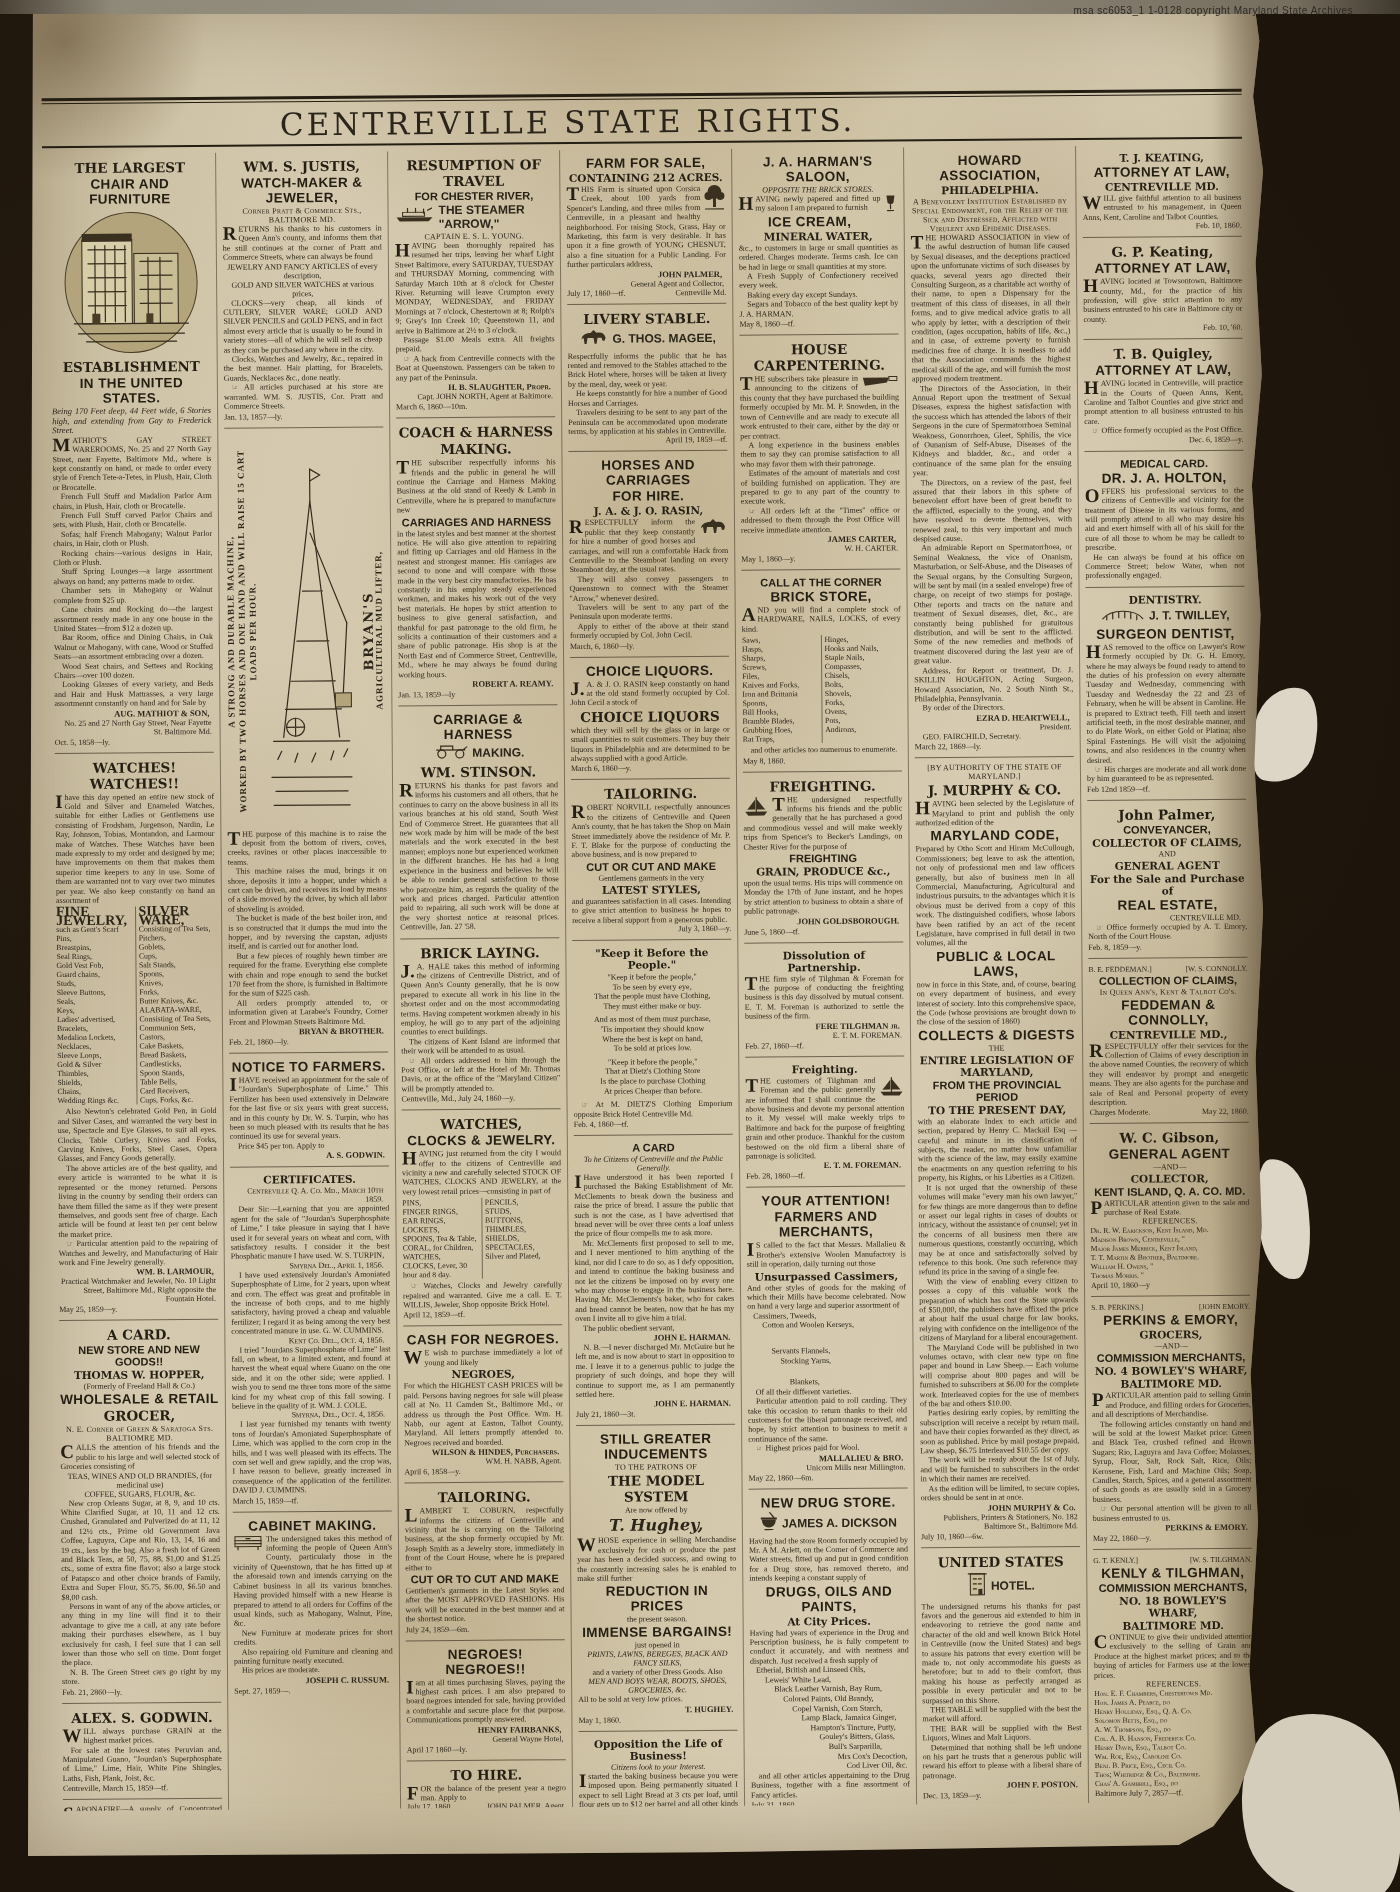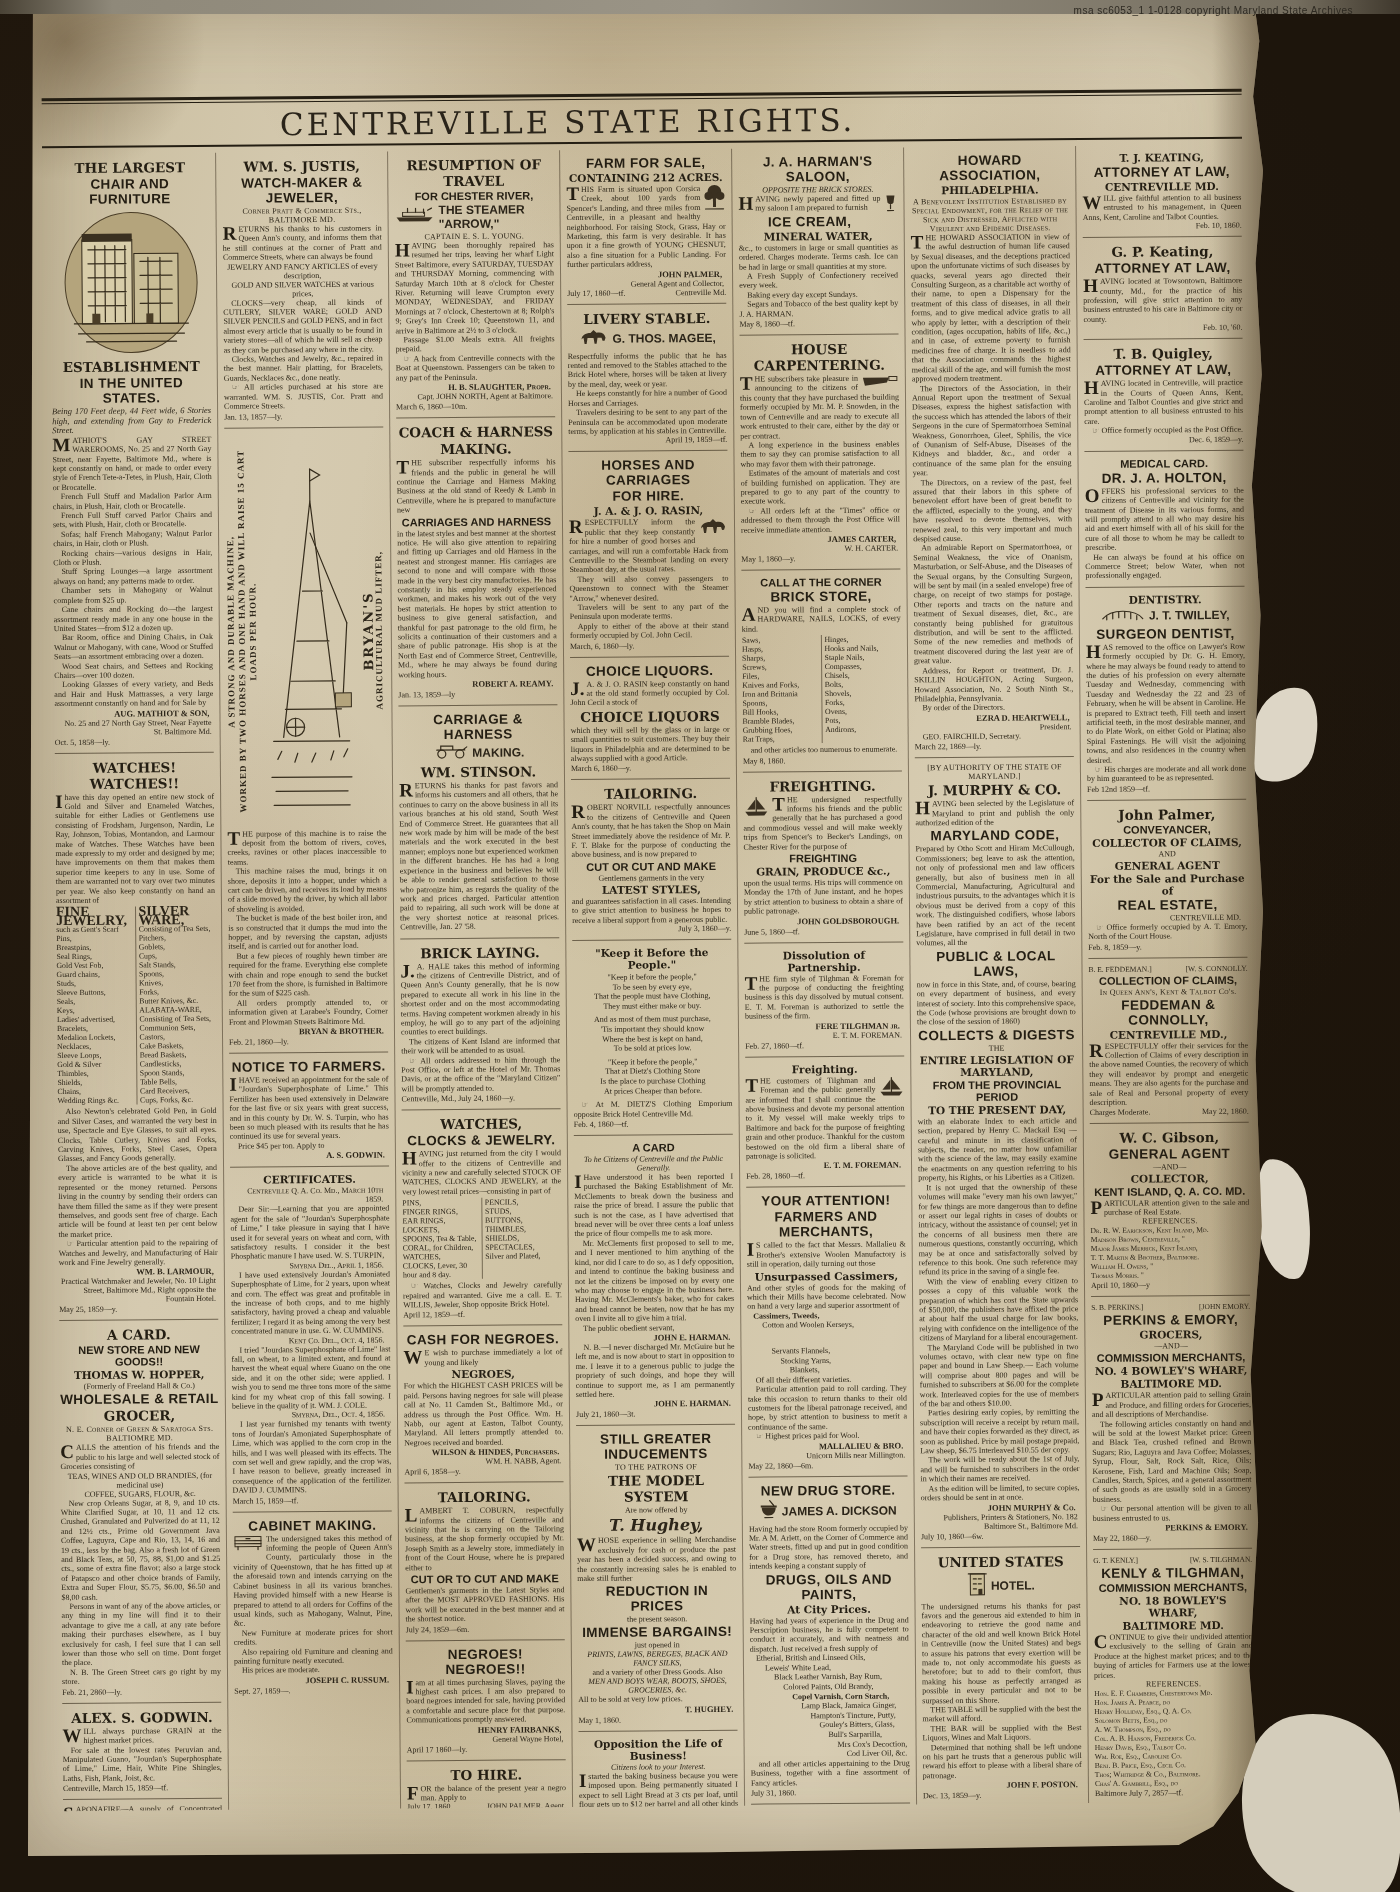--- a/index.html
+++ b/index.html
@@ -643,25 +643,25 @@
             <div class="sig">E. T. M. FOREMAN.</div>
             <div class="date">Feb. 28, 1860—tf.</div>
           </div>
           <div class="ad">
             <div class="h1">YOUR ATTENTION!</div>
             <div class="h1">FARMERS AND MERCHANTS,</div>
             <div class="body dc lead">IS called to the fact that Messrs. Mallalieu &amp; Brother's extensive Woolen Manufactory is still in operation, daily turning out those</div>
             <div class="h2s">Unsurpassed Cassimers,</div>
             <div class="body lead">And other styles of goods for the making of which their Mills have become celebrated. Now on hand a very large and superior assortment of</div>
             <div class="stair">
-              <div style="padding-left: 6px; font-weight: bold;">Cassimers, Tweeds,</div>
+              <div style="padding-left: 6px;">Cassimers, Tweeds,</div>
               <div style="padding-left: 15px;">Cotton and Woolen Kerseys,</div>
               <div style="padding-left: 24px; margin-top: 16px;">Servants Flannels,</div>
               <div style="padding-left: 33px;">Stocking Yarns,</div>
-              <div style="padding-left: 42px;">Blankets,</div>
+              <div style="padding-left: 42px; margin-top: 12px;">Blankets,</div>
             </div>
             <div class="body">Of all their different varieties.</div>
             <div class="body">Particular attention paid to roll carding. They take this occasion to return thanks to their old customers for the liberal patronage received, and hope, by strict attention to business to merit a continuance of the same.</div>
             <div class="body">☞ Highest prices paid for Wool.</div>
             <div class="sig">MALLALIEU &amp; BRO.</div>
             <div class="addr">Unicorn Mills near Millington.</div>
             <div class="date">May 22, 1860—6m.</div>
           </div>
           <div class="ad">
             <div class="h1">NEW DRUG STORE.</div>
@@ -676,21 +676,21 @@
             </div>
             <div class="body lead">Having had the store Room formerly occupied by Mr. A M. Arlett, on the Corner of Commerce and Water streets, fitted up and put in good condition for a Drug store, has removed thereto, and intends keeping a constant supply of</div>
             <div class="h1">DRUGS, OILS AND PAINTS,</div>
             <div class="h2s">At City Prices.</div>
             <div class="body lead">Having had years of experience in the Drug and Perscription business, he is fully competent to conduct it accurately, and with neatness and dispatch.  Just received a fresh supply of</div>
             <div class="stair">
               <div style="padding-left: 6px;">Etherial, British and Linseed Oils,</div>
               <div style="padding-left: 15px;">Leweis' White Lead,</div>
               <div style="padding-left: 24px;">Black Leather Varnish, Bay Rum,</div>
               <div style="padding-left: 33px;">Colored Paints, Old Brandy,</div>
-              <div style="padding-left: 42px; font-weight: bold;">Copel Varnish, Corn Starch,</div>
+              <div style="padding-left: 42px;">Copel Varnish, Corn Starch,</div>
               <div style="padding-left: 51px;">Lamp Black, Jamaica Ginger,</div>
               <div style="padding-left: 60px;">Hampton's Tincture, Putty,</div>
               <div style="padding-left: 69px;">Gouley's Bitters, Glass,</div>
               <div style="padding-left: 78px;">Bull's Sarparilla,</div>
               <div style="padding-left: 87px;">Mrs Cox's Decoction,</div>
               <div style="padding-left: 96px;">Cod Liver Oil, &amp;c.</div>
             </div>
             <div class="body">and all other articles appertaining to the Drug Business, together with a fine assortment of Fancy articles.</div>
             <div class="date">July 31, 1860.</div>
           </div>

